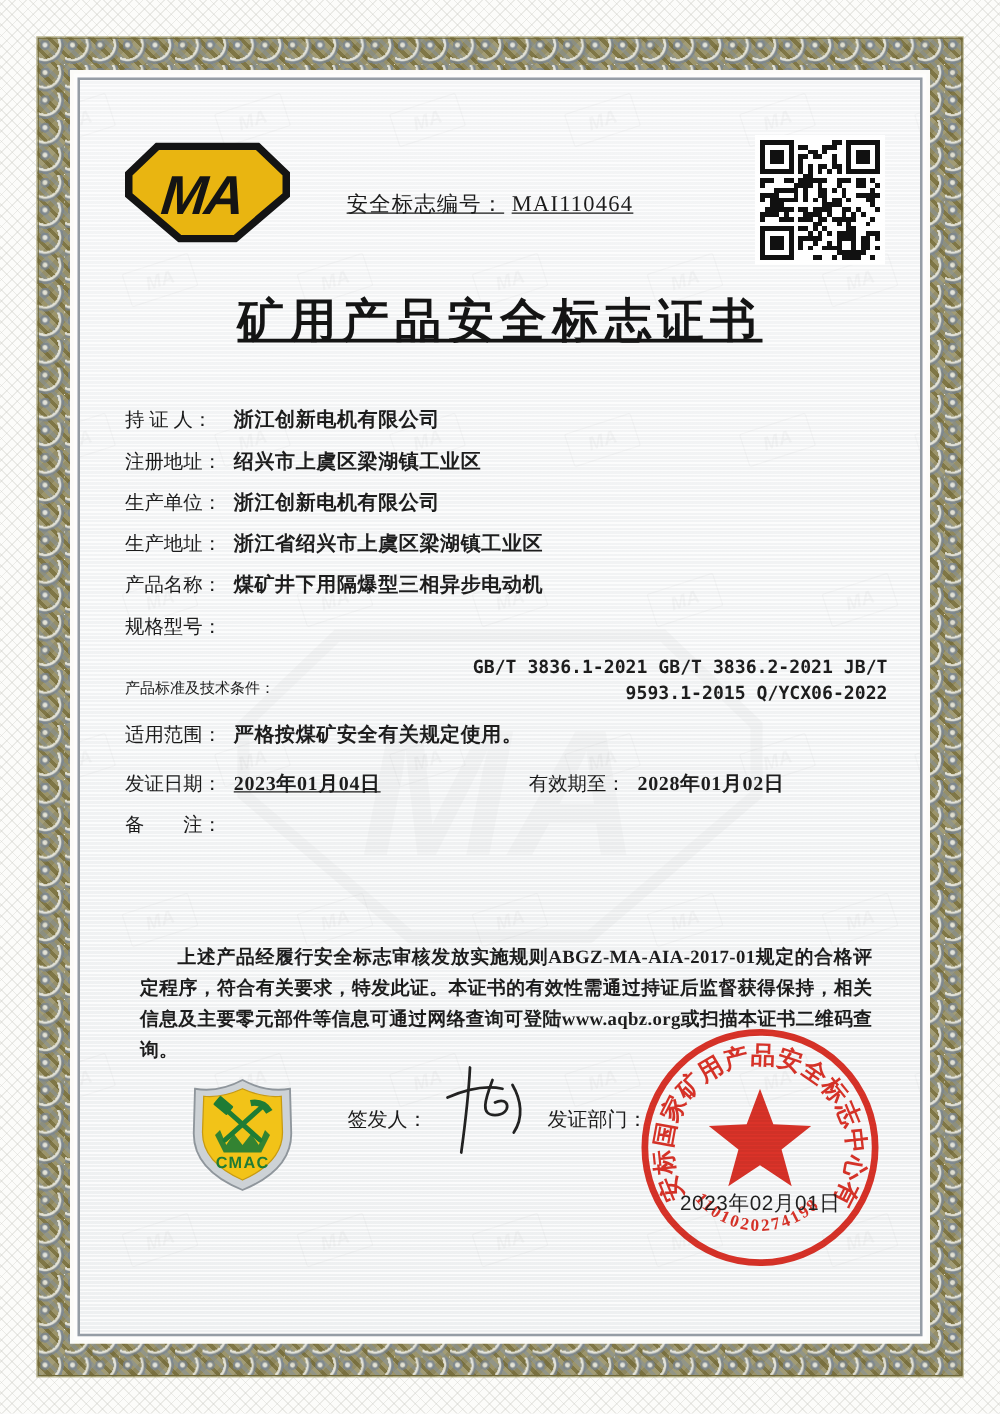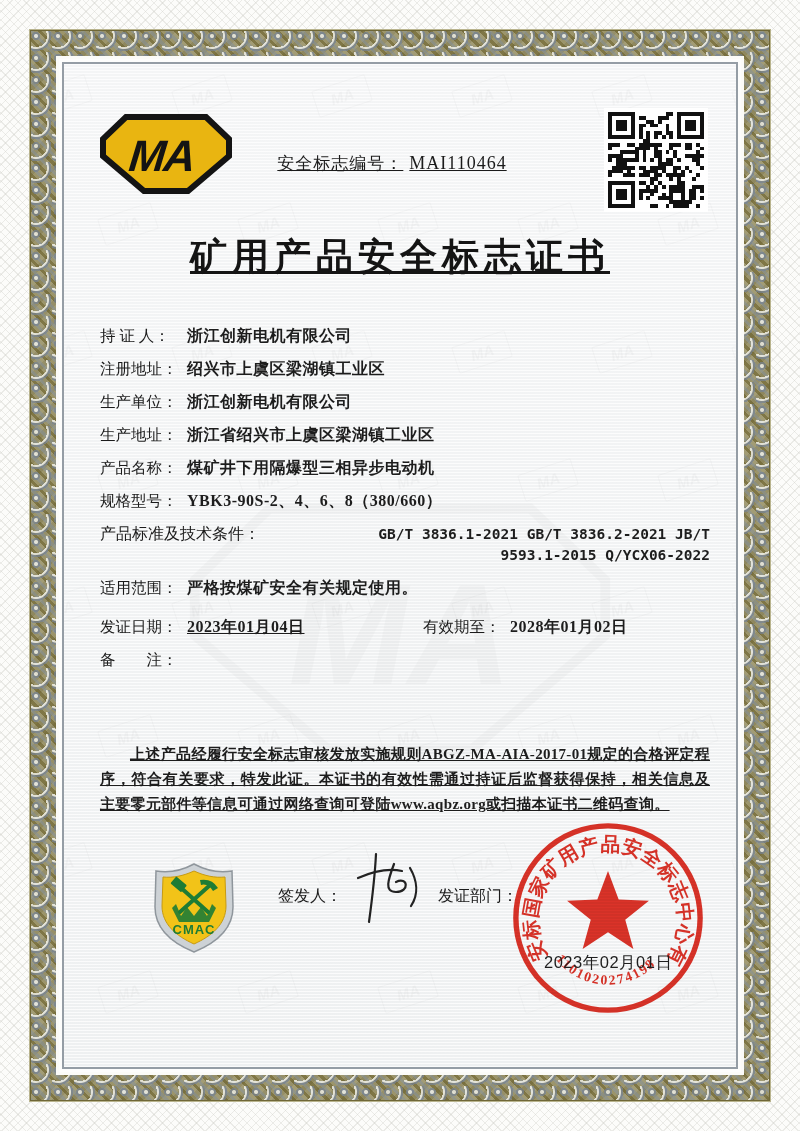--- a/index.html
+++ b/index.html
@@ -36,30 +36,30 @@
   .certno .num{font:18px "Liberation Serif",serif;letter-spacing:1px;margin-left:6px;}
   .qrbox{position:absolute;left:540px;top:44px;width:104px;height:104px;background:#fff;
     display:flex;align-items:center;justify-content:center;}
   .title{position:absolute;left:0;right:0;top:168px;margin:0;text-align:center;
     font:700 37px "Liberation Serif",serif;color:#141414;letter-spacing:5px;text-decoration:underline;}
   
   .fields{position:absolute;left:36px;right:26px;top:262px;}
   .field-row{display:flex;align-items:flex-start;margin-bottom:12px;line-height:23px;}
   .flabel{flex:0 0 87px;font:15.5px "Liberation Serif",serif;color:#1b1b1b;white-space:nowrap;}
   .fvalue{flex:1;font:700 16px "Liberation Serif",serif;color:#1d1d1d;letter-spacing:.5px;}
-  .field-row.tech .flabel{flex:0 0 212px;font-size:16px;}
+  .field-row.tech .flabel{flex:0 0 212px;font-size:12px;margin-top:18px;}
   .field-row.tech .fvalue{font:600 14.5px "DejaVu Sans Mono",monospace;line-height:21px;letter-spacing:0;max-width:420px;text-align:right;}
   .field-row.dates{margin-top:18px;}
   .field-row.dates .v1{flex:0 0 160px;text-decoration:underline;}
   .field-row.dates .lab2{flex:0 0 87px;margin-left:76px;font:15.5px "Liberation Serif",serif;color:#1b1b1b;white-space:nowrap;}
   .field-row.remark{margin-top:10px;}
   
-  .statement{position:absolute;left:36px;right:26px;top:678px;margin:0;
+  .statement{position:absolute;left:36px;right:26px;top:678px;margin:12px;
     font:600 15px "Liberation Serif",serif;color:#1d1d1d;line-height:25px;
-    text-align:justify;text-indent:2em;letter-spacing:.3px;text-decoration:underline;}
+    text-align:justify;text-indent:2em;letter-spacing:.3px;}
   
   .cmac{position:absolute;left:88px;top:798px;}
   .signer{position:absolute;left:214px;top:822px;font:16px "Liberation Serif",serif;color:#1b1b1b;}
   .sig{position:absolute;left:280px;top:778px;}
   .dept{position:absolute;left:374px;top:822px;font:16px "Liberation Serif",serif;color:#1b1b1b;white-space:nowrap;}
   .stampwrap{position:absolute;left:446px;top:756px;width:196px;height:196px;}
   .stampwrap svg{position:absolute;left:0;top:0;opacity:.93;mix-blend-mode:multiply;}
   .stampdate{position:absolute;left:22px;top:132px;width:170px;
     font:500 16.5px "Liberation Sans",sans-serif;color:#1f1f1f;letter-spacing:.5px;z-index:3;padding-left:12px;}
 </style>
@@ -379,21 +379,20 @@
       <div class="field-row">
         <span class="flabel">生产地址：</span>
         <span class="fvalue">浙江省绍兴市上虞区梁湖镇工业区</span>
       </div>
       <div class="field-row">
         <span class="flabel">产品名称：</span>
         <span class="fvalue">煤矿井下用隔爆型三相异步电动机</span>
       </div>
       <div class="field-row">
         <span class="flabel">规格型号：</span>
-        <span class="fvalue">YBK3-90S-2、4、6、8（380/660）</span>
       </div>
       <div class="field-row tech">
         <span class="flabel">产品标准及技术条件：</span>
         <span class="fvalue">GB/T 3836.1-2021 GB/T 3836.2-2021 JB/T 9593.1-2015 Q/YCX06-2022</span>
       </div>
       <div class="field-row">
         <span class="flabel">适用范围：</span>
         <span class="fvalue">严格按煤矿安全有关规定使用。</span>
       </div>
       <div class="field-row dates">

